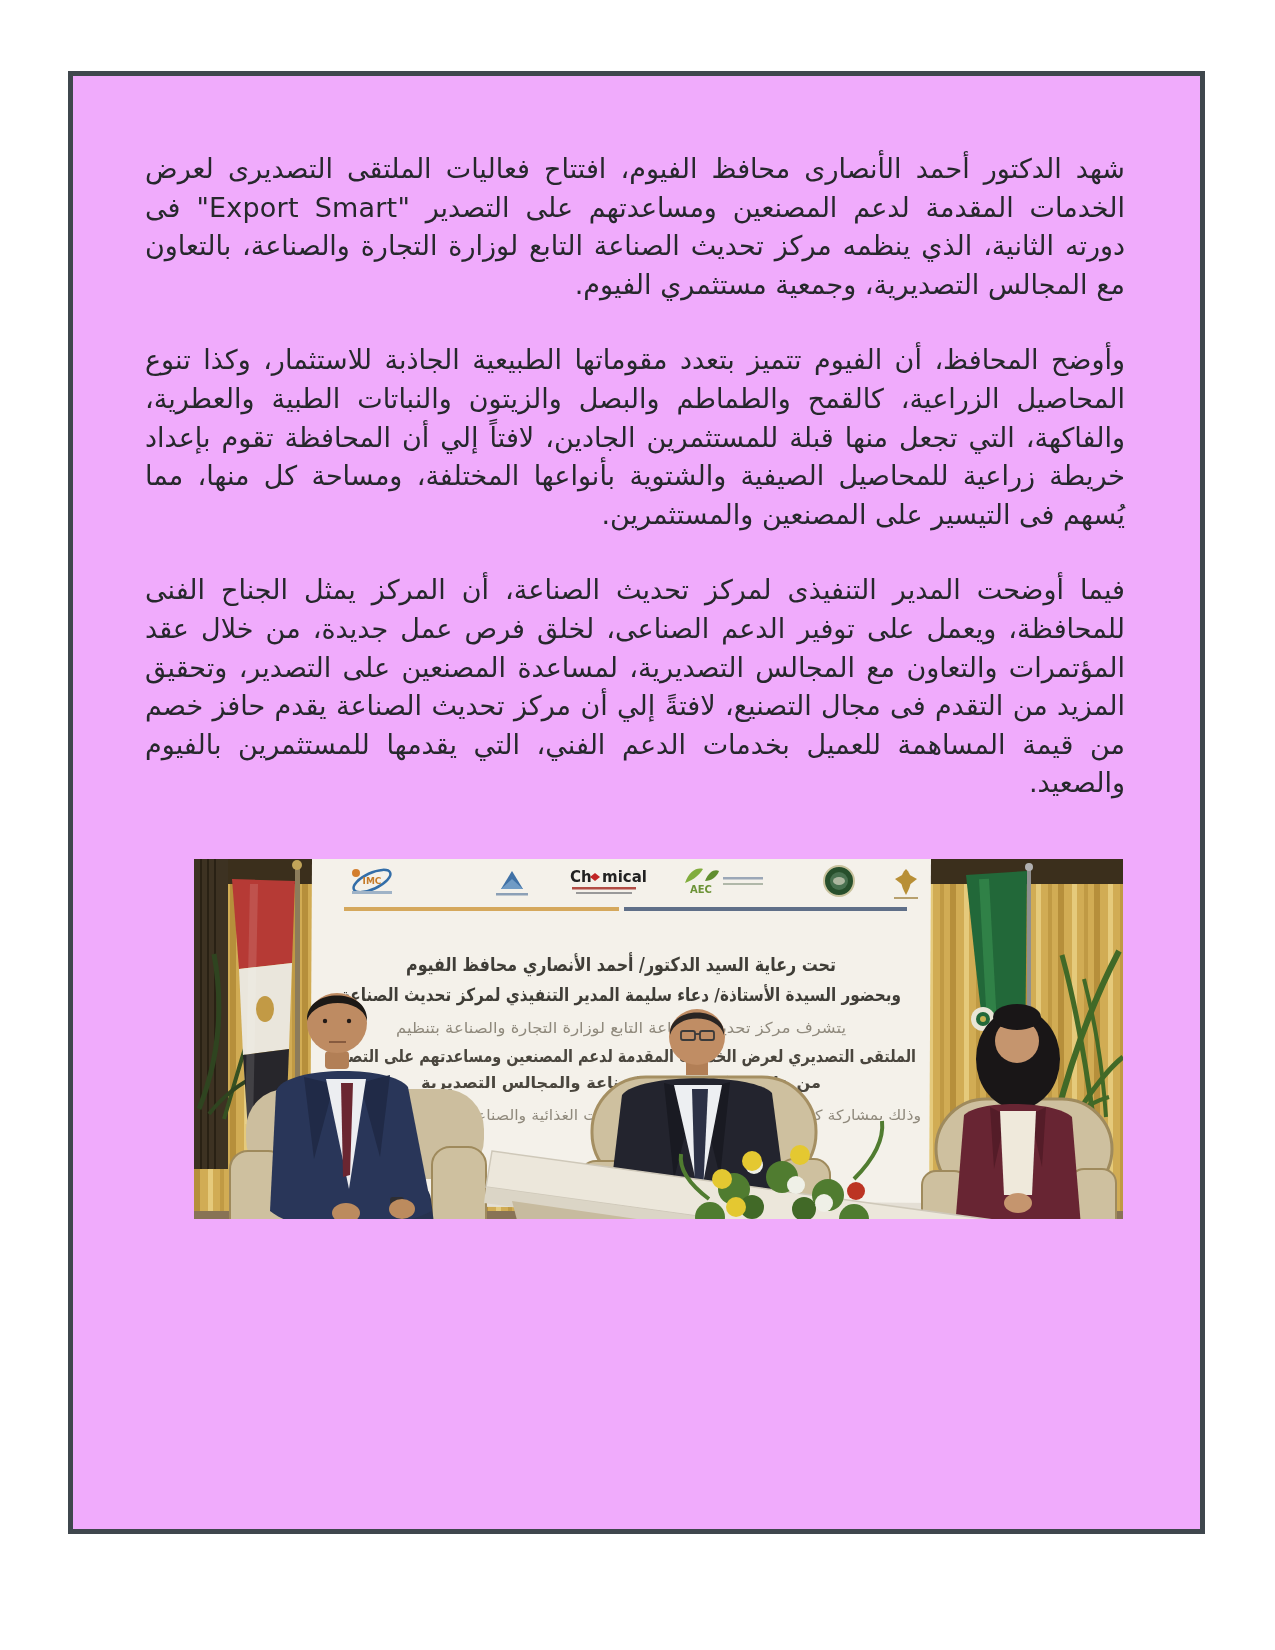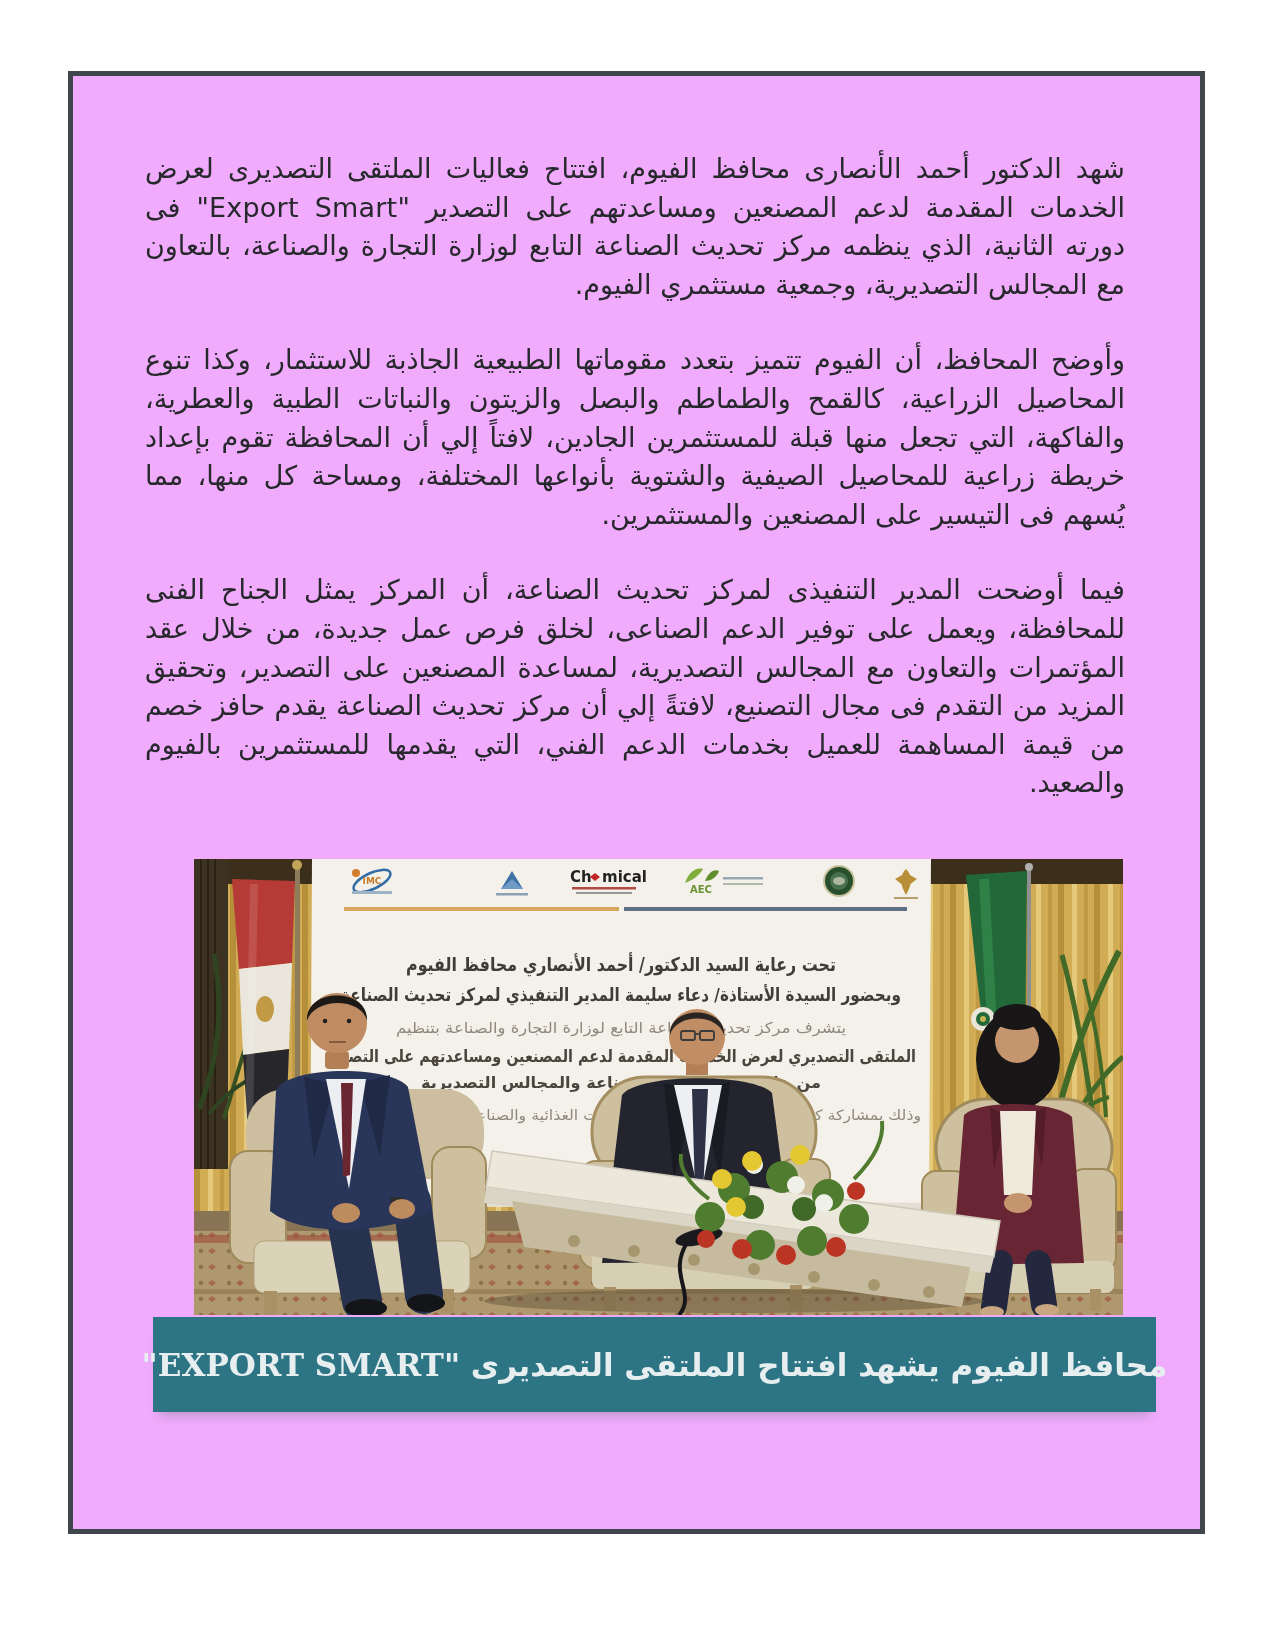--- a/index.html
+++ b/index.html
@@ -25,21 +25,21 @@
     text-align:justify;
     font-size:27px;
     line-height:38.6px;
     color:#26282c;
     letter-spacing:0.2px;
   }
   .article p{ margin:0 0 37px 0; }
   .photo{
     position:absolute;
     left:121px; top:783px;
-    width:929px; height:456px;
+    width:929px; height:360px;
     overflow:hidden;
     background:#c9a243;
   }
   .photo svg{ display:block; filter: blur(.4px) saturate(.92); }
   .caption-bar{
     position:absolute;
     left:80px; top:1241px;
     width:1003px; height:95px;
     background:#2d7484;
     display:flex; align-items:center; justify-content:center;
@@ -306,17 +306,14 @@
         <circle cx="606" cy="296" r="10" fill="#e7c824"></circle>
         <circle cx="548" cy="390" r="10" fill="#c5321f"></circle>
         <circle cx="592" cy="396" r="10" fill="#c5321f"></circle>
         <circle cx="642" cy="388" r="10" fill="#c5321f"></circle>
         <circle cx="662" cy="332" r="9" fill="#c5321f"></circle>
         <circle cx="512" cy="380" r="9" fill="#c5321f"></circle>
       </g>
     </svg>
   </div>
 
-  <div class="caption-bar">
-    <span>محافظ الفيوم يشهد افتتاح الملتقى التصديرى "EXPORT SMART"</span>
-  </div>
 
 </div>
 
 </body></html>

